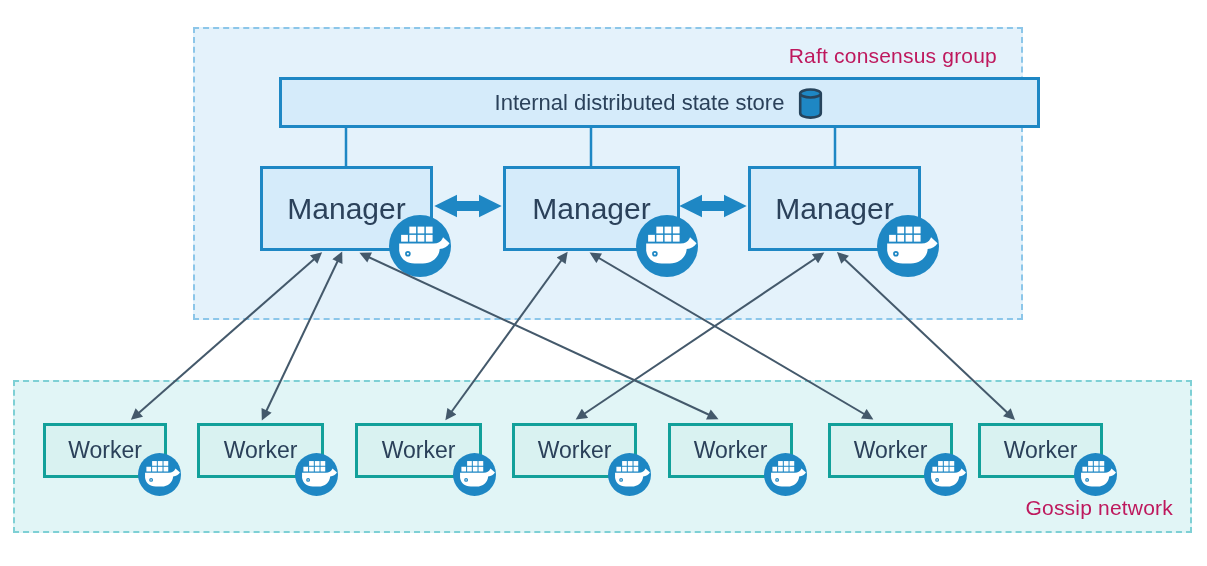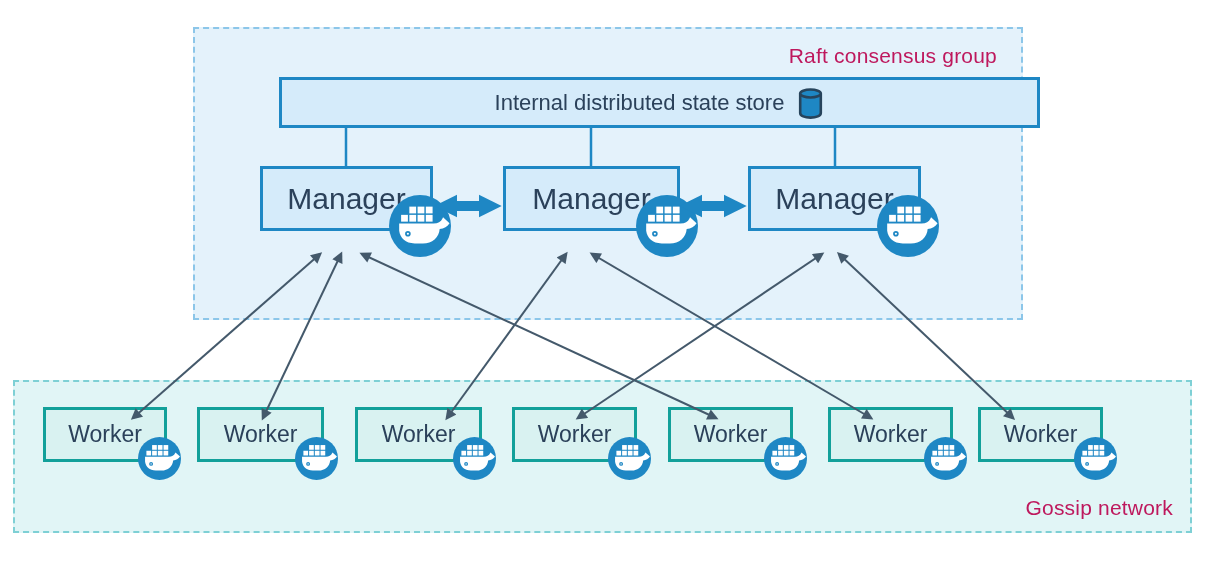--- a/index.html
+++ b/index.html
@@ -14,25 +14,25 @@
   .gossip{left:13px;top:380px;width:1179px;height:153px;
         background:#e1f5f6;border:2px dashed #7ed0d5;}
   .group-label{position:absolute;font-size:21px;color:#be185d;letter-spacing:.2px;}
   .raft-label{top:15px;right:24px;}
   .gossip-label{bottom:11px;right:17px;margin-left:36px;}
   
   .node{position:absolute;box-sizing:border-box;display:flex;align-items:center;justify-content:center;}
   .blue-node{background:#d5ebfa;border:3px solid #1e87c4;color:#2b415a;}
   .teal-node{background:#d9f2f1;border:3px solid #12a09a;color:#2b415a;}
   .state-store{left:258px;top:77px;width:761px;height:51px;gap:13px;font-size:22px;margin-left:21px;}
-  .manager{top:166px;height:65px;font-size:30px;}
+  .manager{top:166px;height:85px;font-size:30px;}
   .m1{left:260px;width:173px;}
   .m2{left:503px;width:177px;}
   .m3{left:748px;width:173px;}
-  .worker{top:407px;height:55px;font-size:23px;}
+  .worker{top:423px;height:55px;font-size:23px;}
   .w1{left:43px;width:124px;}
   .w2{left:197px;width:127px;}
   .w3{left:355px;width:127px;}
   .w4{left:512px;width:125px;}
   .w5{left:668px;width:125px;}
   .w6{left:828px;width:125px;}
   .w7{left:978px;width:125px;}
   
   .badge{position:absolute;display:block;}
   .badge-lg{width:62px;height:62px;right:-21px;bottom:-29px;}

